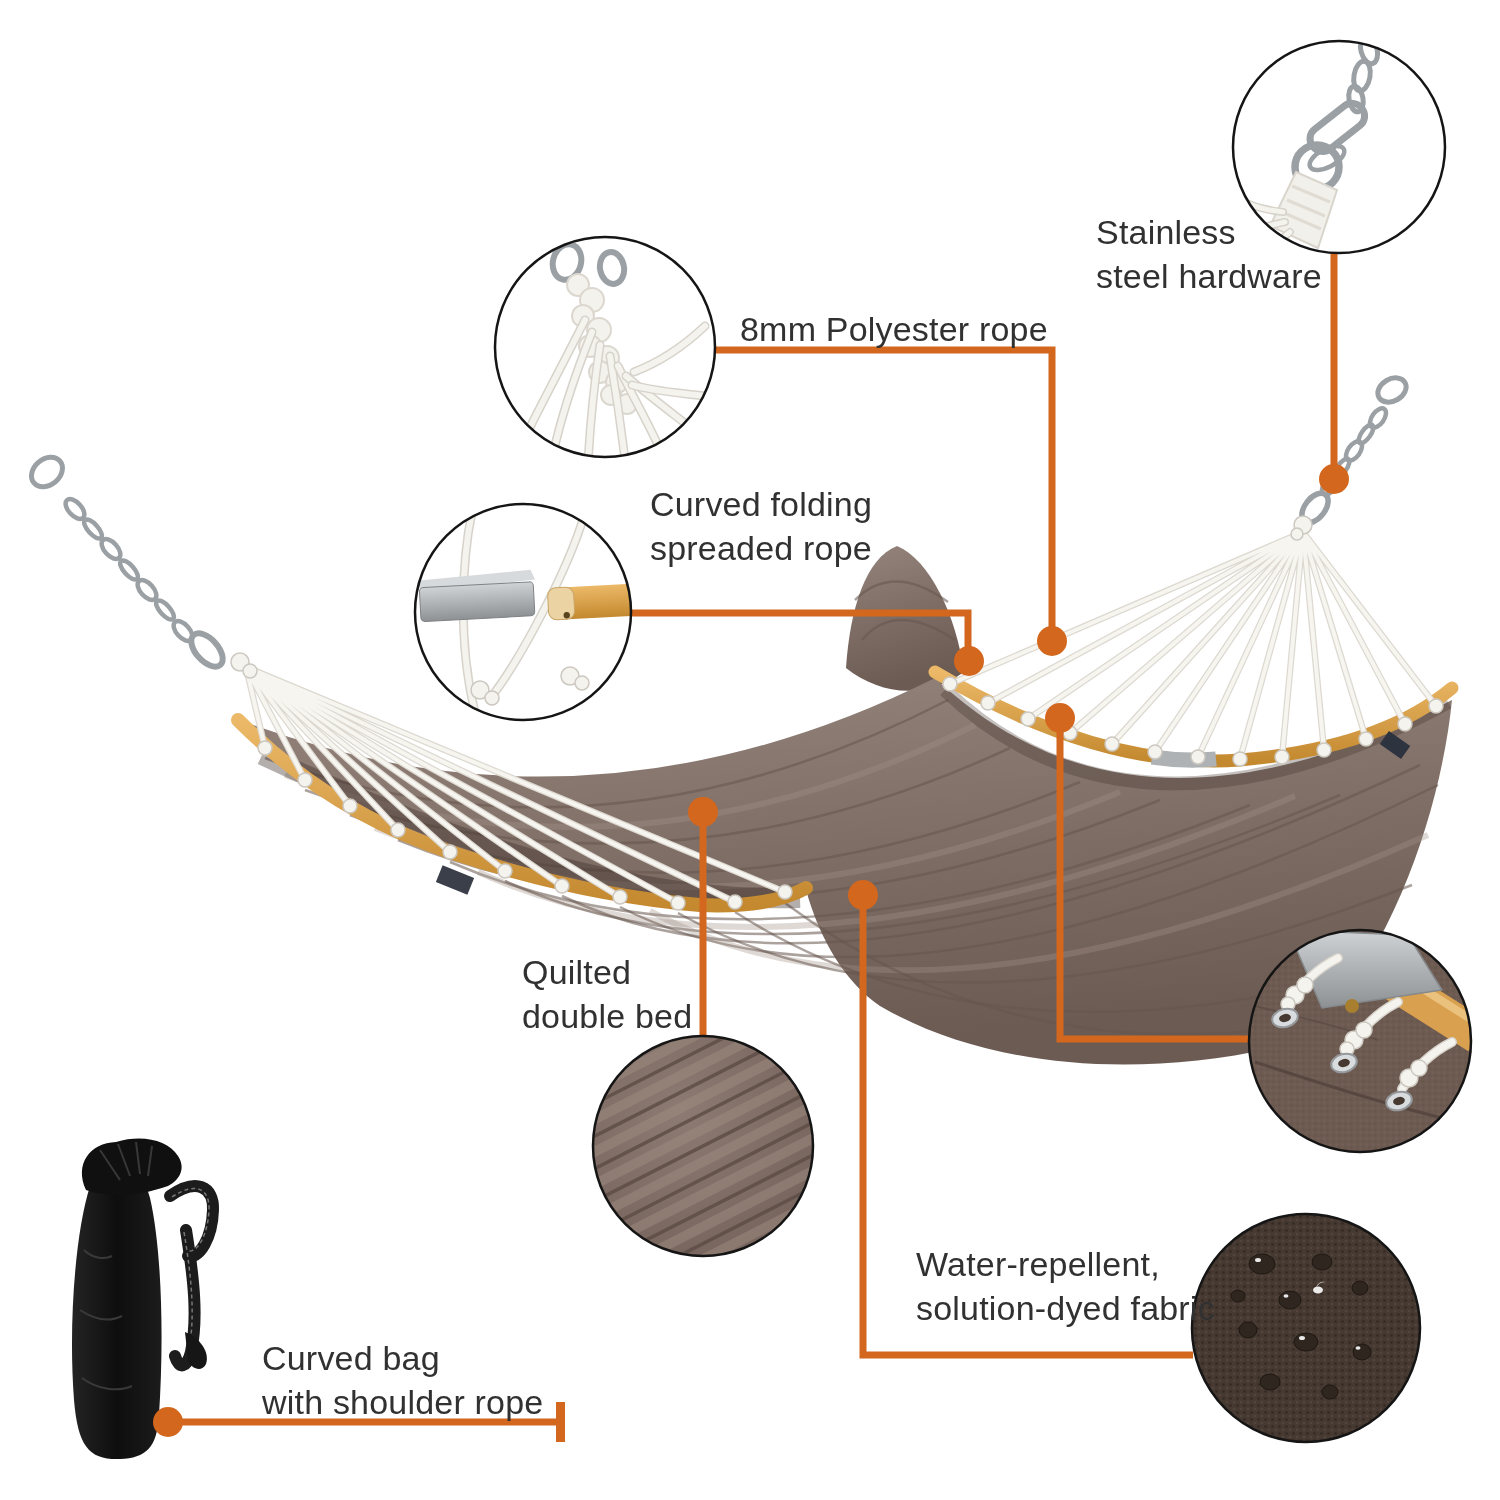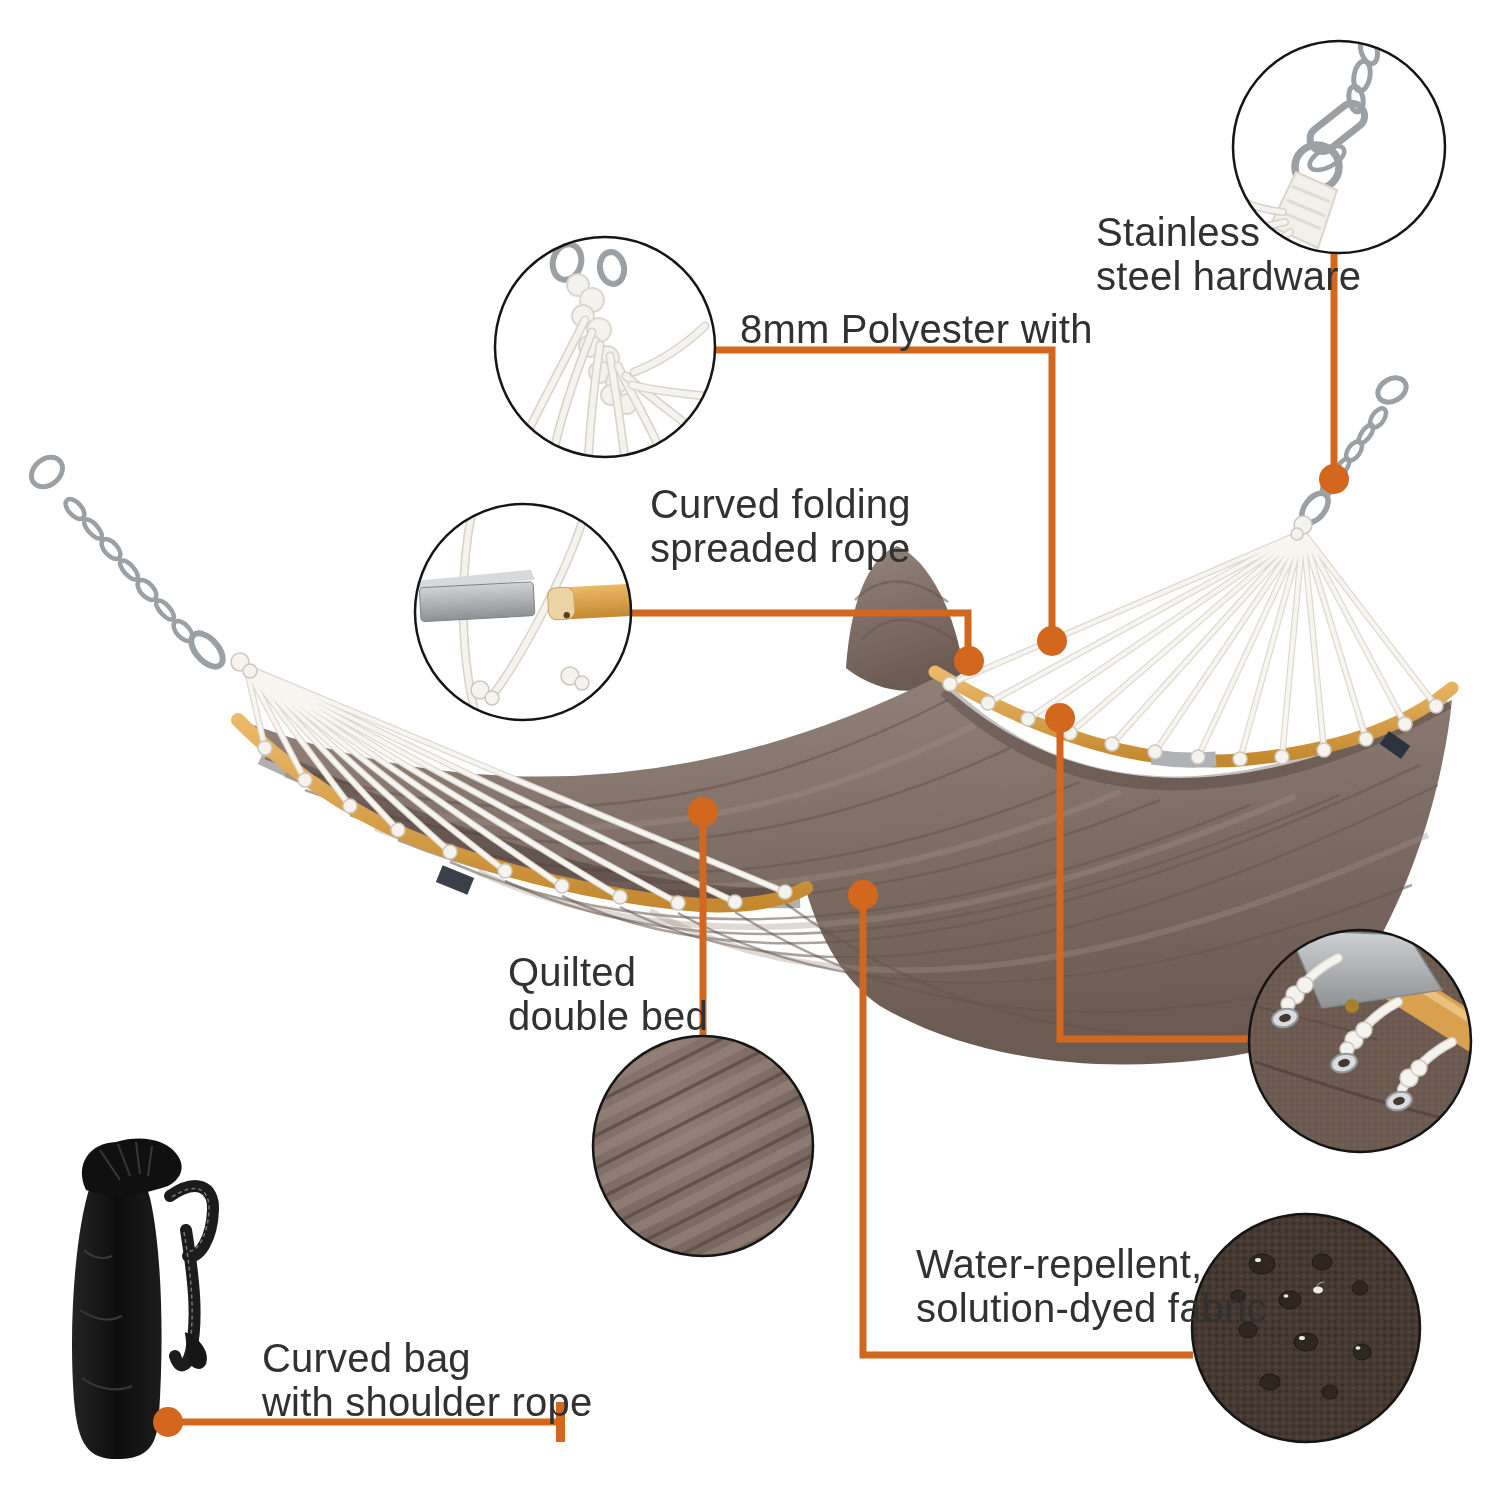--- a/index.html
+++ b/index.html
@@ -1,19 +1,19 @@
 <!DOCTYPE html>
 <html><head>
 <meta charset="utf-8">
 <style>
   html,body{margin:0;padding:0;background:#ffffff;}
   .stage{position:relative;width:1500px;height:1500px;background:#ffffff;overflow:hidden;
          font-family:"Liberation Sans",sans-serif;}
   .stage svg{position:absolute;left:0;top:0;}
-  .label{position:absolute;color:#313131;font-size:40px;line-height:44px;
+  .label{position:absolute;color:#313131;font-size:34px;line-height:44px;
          letter-spacing:.2px;white-space:nowrap;}
   .label span{display:block;}
   .rope-under{stroke:#ddd9d1;stroke-width:6.5;fill:none;stroke-linecap:round;}
   .rope-main{stroke:#f7f5f0;stroke-width:4;fill:none;stroke-linecap:round;}
   .iu{stroke:#d7d3cb;fill:none;stroke-linecap:round;}
   .im{stroke:#f5f3ee;fill:none;stroke-linecap:round;}
   .link{stroke:#9aa0a4;fill:none;}
   .conn{stroke:#d4671e;stroke-width:7;fill:none;}
   .dot{fill:#d4671e;}
   .knot{fill:#f5f3ee;stroke:#ccc8c0;stroke-width:1.5;}
@@ -417,27 +417,27 @@
     </g>
     <circle class="insetb" cx="1306" cy="1328" r="114"></circle>
   </g>
 </svg>
 
   <div class="label" style="left:1096px;top:210px">
     <span>Stainless</span>
     <span>steel hardware</span>
   </div>
   <div class="label" style="left:740px;top:307px">
-    <span>8mm Polyester with</span>
+    <span>8mm Polyester rope</span>
   </div>
   <div class="label" style="left:650px;top:482px">
     <span>Curved folding</span>
     <span>spreaded rope</span>
   </div>
-  <div class="label" style="left:508px;top:950px">
+  <div class="label" style="left:522px;top:950px">
     <span>Quilted</span>
     <span>double bed</span>
   </div>
   <div class="label" style="left:916px;top:1242px">
     <span>Water-repellent,</span>
     <span>solution-dyed fabric</span>
   </div>
   <div class="label" style="left:262px;top:1336px">
     <span>Curved bag</span>
     <span>with shoulder rope</span>

